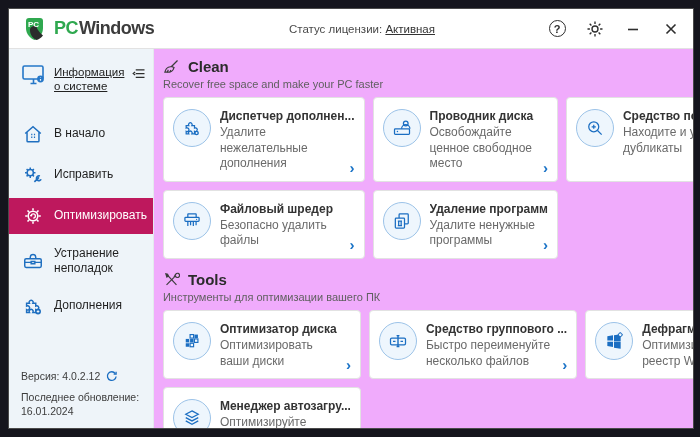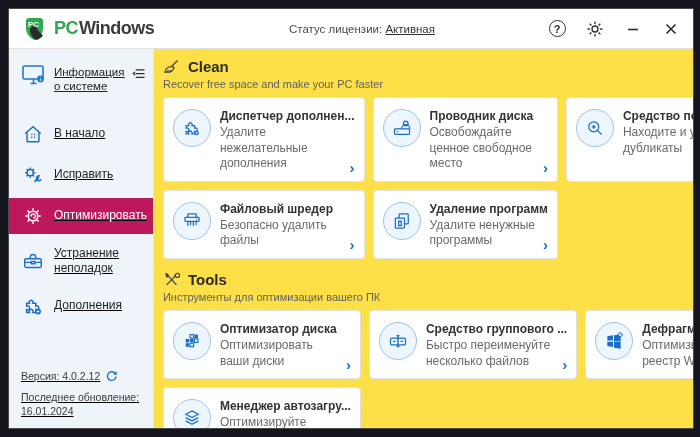--- a/index.html
+++ b/index.html
@@ -31,41 +31,41 @@
   .tb-btn { display:flex; align-items:center; justify-content:center; width:20px; height:20px; cursor:pointer; color:#2e2e2e; }
   .help-circle {
     width:17px; height:17px; border:1.6px solid #2e2e2e; border-radius:50%;
     display:flex; align-items:center; justify-content:center;
     font-size:11px; font-weight:700; color:#2e2e2e;
   }
   
   .app-body { flex:1; display:flex; min-height:0; }
   .sidebar {
     flex:0 0 133px; background:#eef4f9; display:flex; flex-direction:column;
-    padding-top:8px; border-right:1px solid #e4e9ee;text-decoration:underline;
+    padding-top:8px; border-right:1px solid #e4e9ee;
   }
   .sysinfo { display:flex; align-items:flex-start; gap:7px; padding:6px 6px 10px 12px; }
   .sysinfo-ic { color:#2577c8; flex:0 0 26px; }
   .sysinfo-label { font-size:11.5px; line-height:1.25; color:#222; text-decoration:underline; cursor:pointer; flex:1; padding-top:2px;}
   .collapse-ic { color:#2e2e2e; cursor:pointer; padding-top:3px; }
   .nav { margin-top:12px; display:flex; flex-direction:column; }
   .nav-item {
     display:flex; align-items:center; gap:10px; padding:7px 6px 7px 13px;
     font-size:12px; color:#1f1f1f; cursor:pointer; min-height:34px; margin-bottom:5px;
   }
   .nav-ic { color:#1f6fc0; flex:0 0 22px; display:flex; }
   .nav-item.active { background:#be185d; color:#ffffff; }
   .nav-item.active .nav-ic { color:#ffffff; }
   .nav-label { line-height:1.25; }
   .side-footer { margin-top:auto; padding:8px 8px 10px 12px; font-size:10.5px; color:#3c3c3c; }
   .ver-row { display:flex; align-items:center; gap:5px; margin-bottom:7px; }
   .refresh-ic { color:#1b6ec2; display:flex; cursor:pointer; }
   .upd { line-height:1.35; }
   
-  .main { flex:1; padding:9px 6px 0 9px; overflow:hidden; background:#fde047; }
+  .main { flex:1; padding:9px 6px 0 9px; overflow:hidden; background:#f0abfc; }
   .sec-head { display:flex; align-items:center; gap:8px; }
   .sec-ic { color:#3c3c3c; display:flex; }
   .sec-title { font-size:15px; font-weight:700; color:#2b2b2b; }
   .sec-sub { font-size:11px; color:#5f5f5f; margin:3px 0 7px 0; }
   .grid { display:grid; grid-template-columns:repeat(3,1fr); gap:8px; margin-bottom:12px; }
   .card {
     position:relative; border:1px solid #e2e2e2; border-radius:4px; background:#fff;
     padding:11px 9px 9px 9px; display:flex; gap:9px; min-height:64px; cursor:pointer;
   }
   .card-ic {

